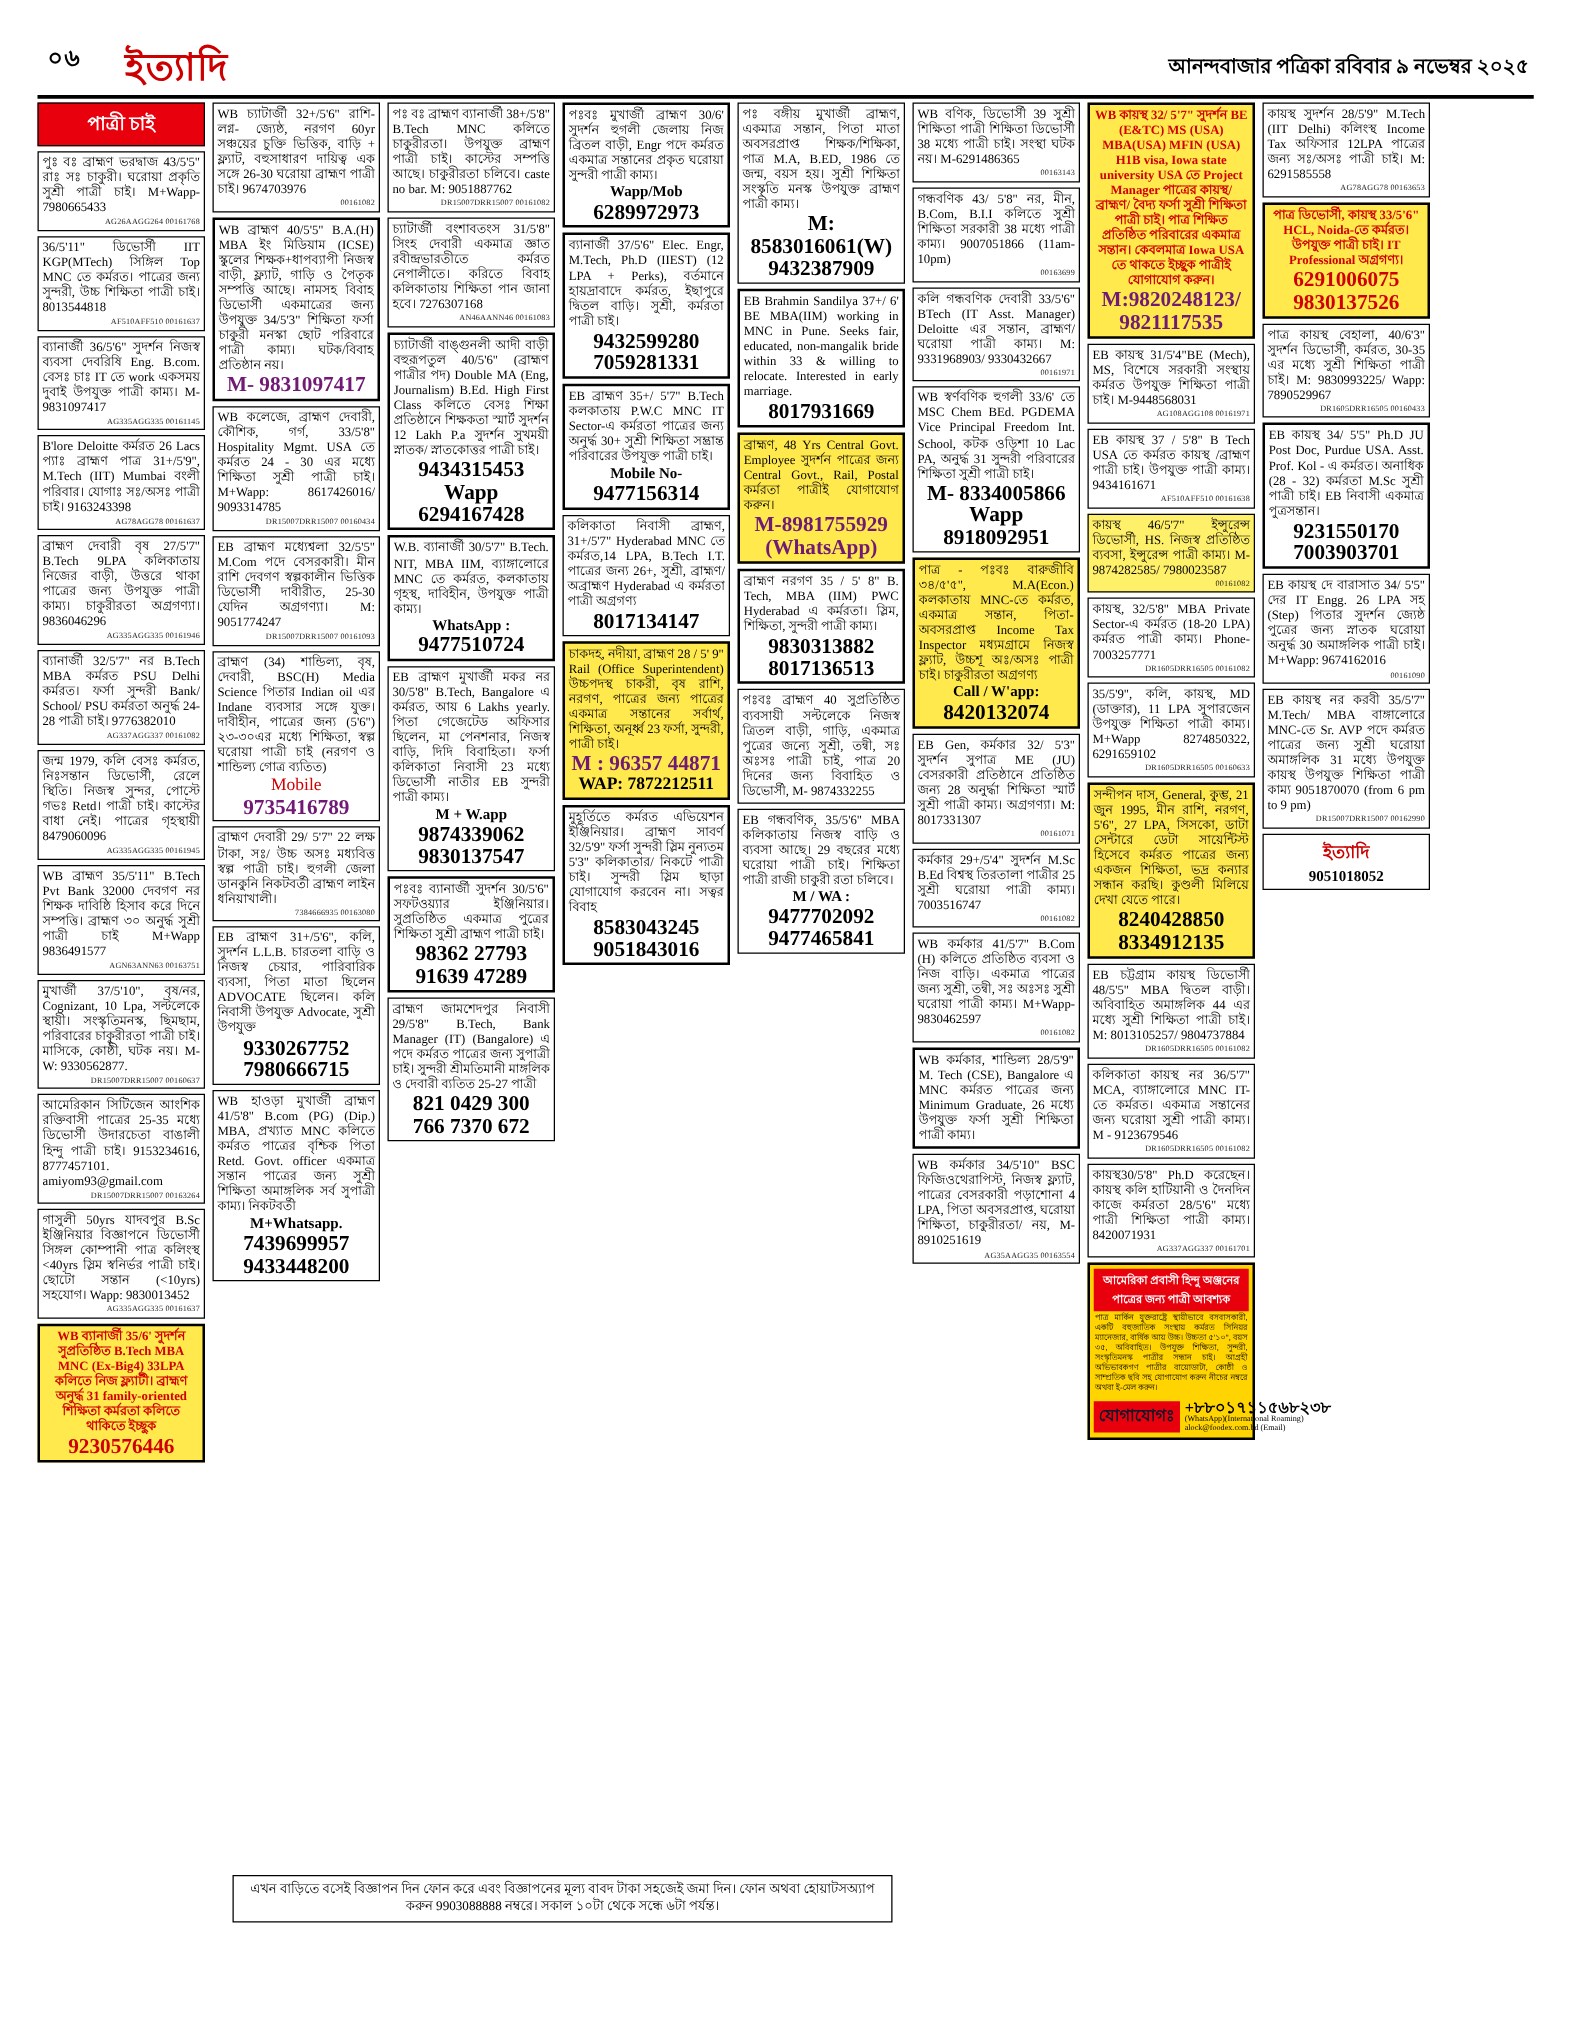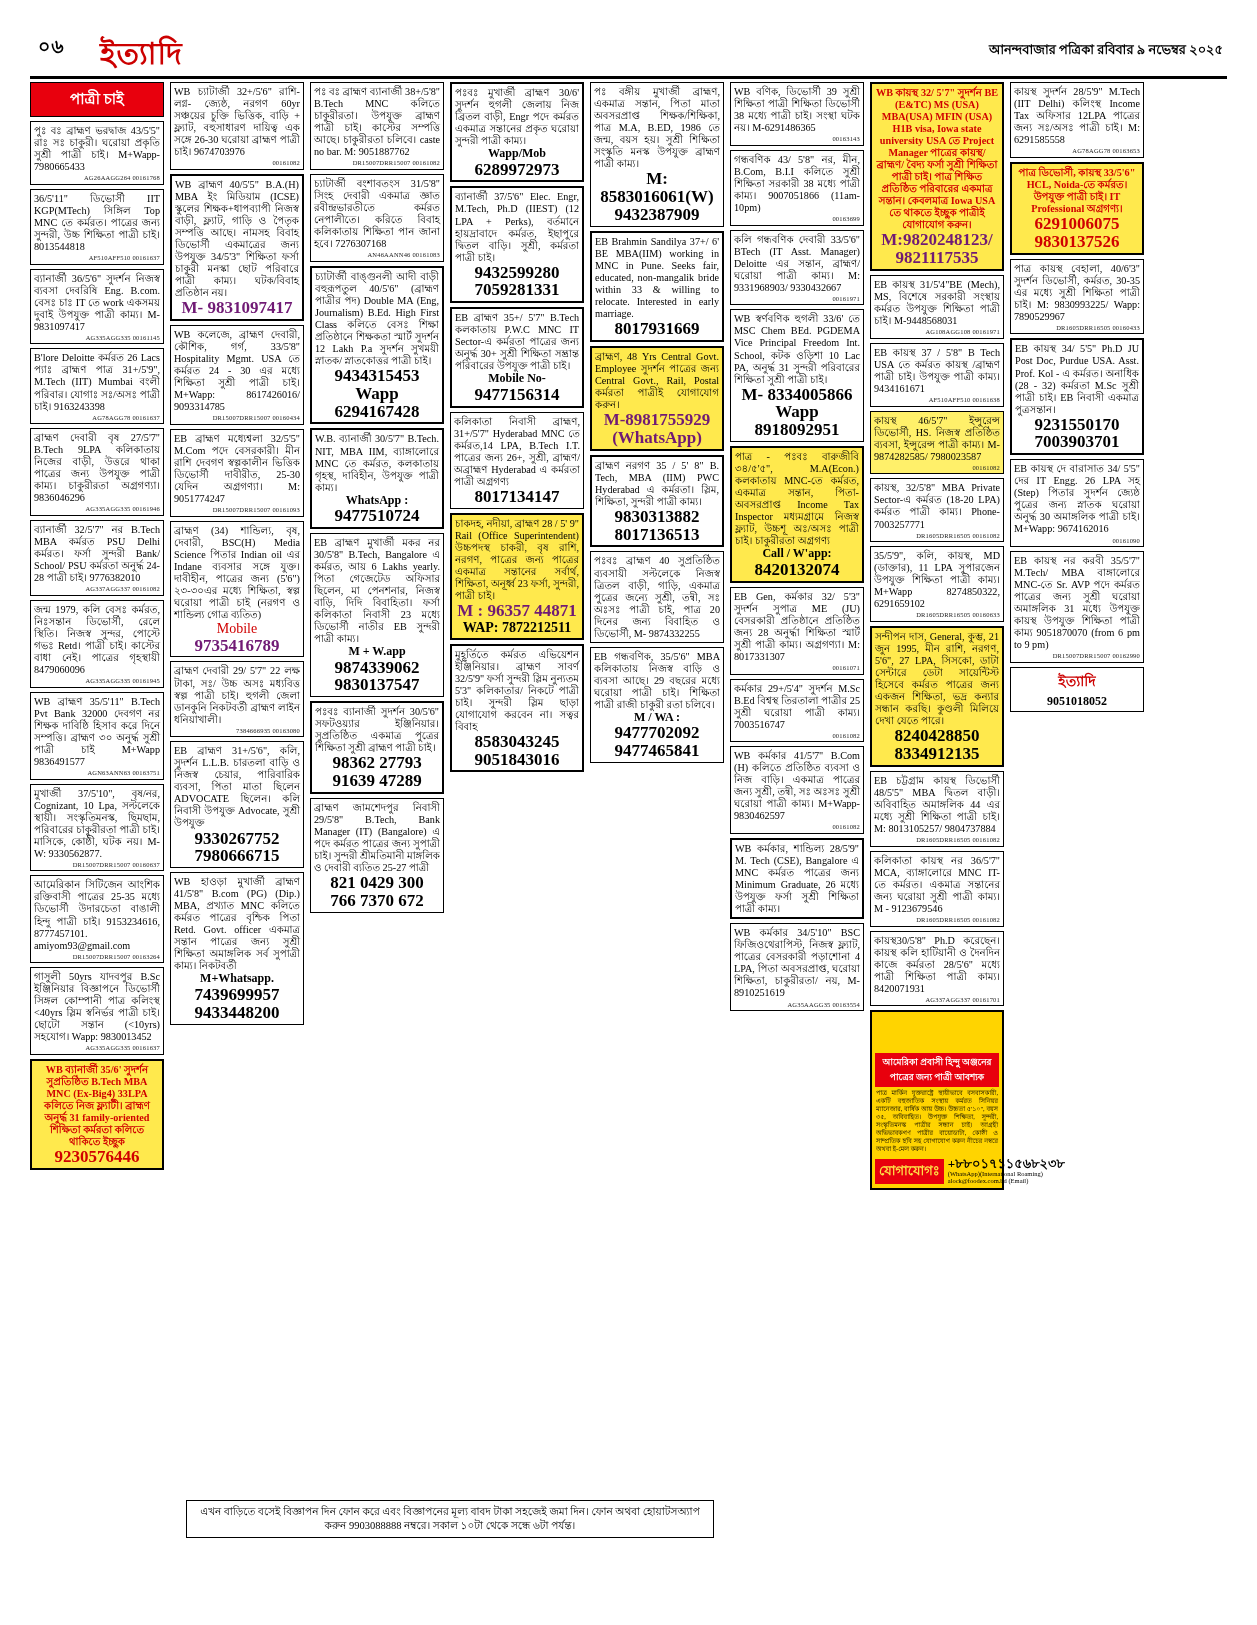--- a/index.html
+++ b/index.html
@@ -3,21 +3,21 @@
 <meta charset="utf-8">
 <style>
   html,body{margin:0;padding:0;background:#ffffff;}
   body{width:1257px;font-family:"Liberation Serif", serif;color:#000;}
   .page{position:relative;width:1257px;height:1625px;background:#fff;overflow:hidden;}
 
   
   .masthead{position:absolute;left:30px;right:30px;top:30px;height:46px;border-bottom:3px solid #000;}
   .folio{position:absolute;left:8px;top:2px;font-size:19px;font-weight:bold;letter-spacing:1px;}
   .paper-name{position:absolute;left:70px;top:0px;font-size:30px;font-weight:bold;color:#cc0000;letter-spacing:1px;}
-  .edition{position:absolute;right:4px;top:10px;font-size:13px;font-weight:bold;}
+  .edition{position:absolute;right:4px;top:10px;font-size:16px;font-weight:bold;}
 
   
   .cols{position:absolute;left:30px;top:82px;width:1197px;height:1470px;display:flex;gap:6px;}
   .col{width:134px;display:flex;flex-direction:column;gap:4px;}
 
   
   .ad{border:1px solid #000;padding:3px 3px 2px 3px;font-size:10.2px;line-height:1.18;text-align:justify;overflow:hidden;background:#fff;}
   .ad .t{display:block;}
   .ad .mid{font-size:12px;font-weight:bold;text-align:center;line-height:1.12;}
   .ad .ph2{font-size:14px;font-weight:bold;text-align:center;line-height:1.12;}
@@ -31,24 +31,24 @@
   .ad.yellow2{background:#fff06a;}
 
   .section-title{background:#e8000d;color:#fff;font-weight:bold;text-align:center;font-size:15px;padding:4px 18px;border:1px solid #000;}
 
   .ph-red{color:#701a75;font-weight:bold;font-size:17px;text-align:center;line-height:1.05;}
   .ph-black{font-weight:bold;font-size:17px;text-align:center;line-height:1.05;}
 
   .footer-note{position:absolute;left:186px;top:1500px;width:520px;border:1px solid #000;font-size:10.5px;text-align:center;padding:4px 3px;line-height:1.35;}
 
   .contact-box{border:2px solid #000;background:#ffd400;padding:3px;}
-  .contact-box .hdr{background:#e8000d;color:#fff;font-size:9px;text-align:center;font-weight:bold;padding:2px 0;margin-top:38px;}
+  .contact-box .hdr{background:#e8000d;color:#fff;font-size:9px;text-align:center;font-weight:bold;padding:2px 0;}
   .contact-box .body{font-size:6.4px;line-height:1.25;text-align:justify;padding:2px 1px;}
   .contact-box .foot{display:flex;align-items:center;gap:4px;margin-top:2px;}
-  .contact-box .foot .lbl{background:#e8000d;color:#fde047;font-size:13px;font-weight:bold;padding:2px 4px;white-space:nowrap;}
+  .contact-box .foot .lbl{background:#e8000d;color:#0f172a;font-size:13px;font-weight:bold;padding:2px 4px;white-space:nowrap;}
   .contact-box .foot .num{font-size:13px;font-weight:bold;line-height:1.05;}
   .contact-box .foot .sub{font-size:6.5px;font-weight:normal;}
 
   .etc-small{border:1px solid #000;text-align:center;padding:2px;}
   .etc-small .w{color:#cc0000;font-weight:bold;font-size:14px;}
   .etc-small .n{font-weight:bold;font-size:12px;}
 </style>
 </head>
 <body>
 

